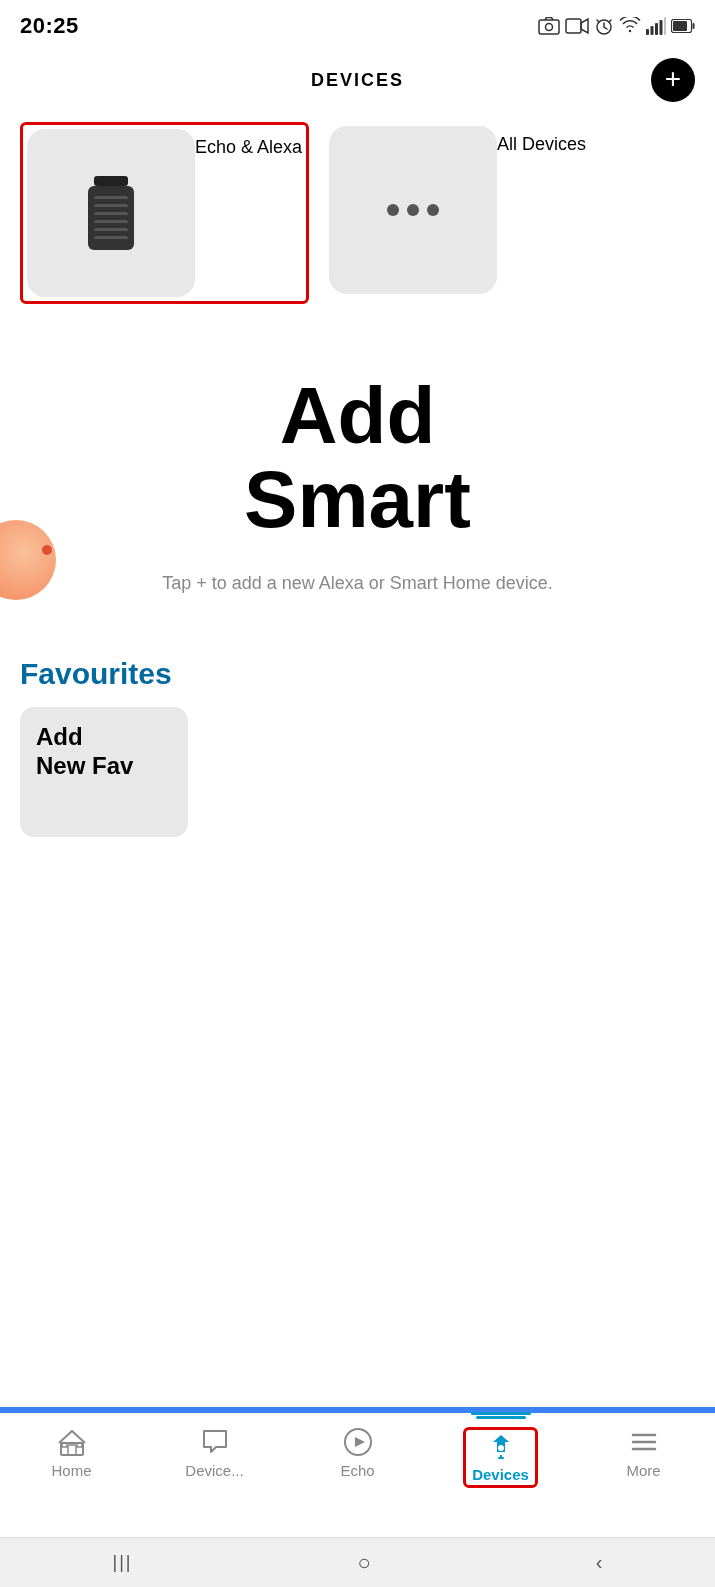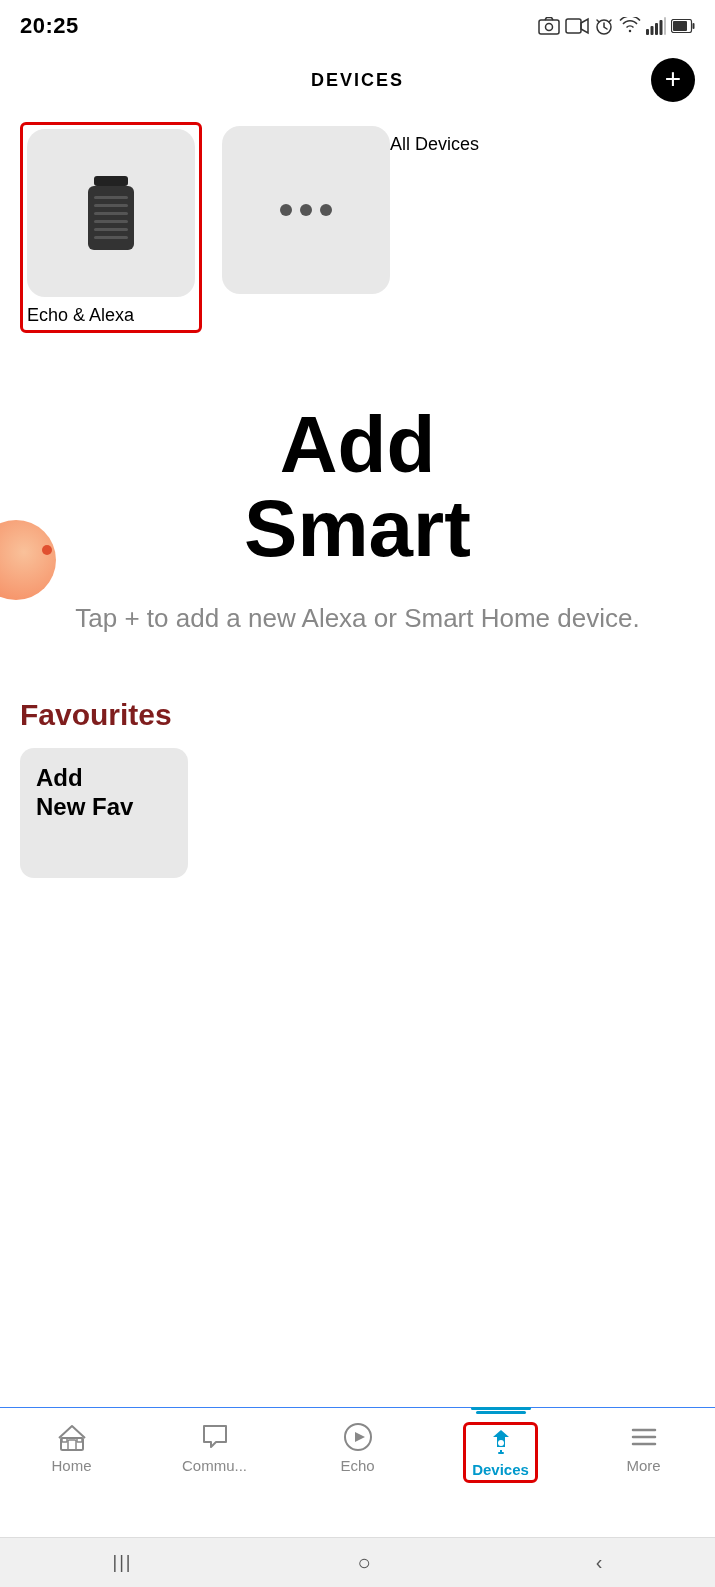--- a/index.html
+++ b/index.html
@@ -119,21 +119,21 @@
       margin-top: 20px;
     }
     .add-device-title {
       font-size: 80px;
       font-weight: 800;
       color: #000;
       line-height: 1.05;
       text-align: center;
     }
     .add-device-subtitle {
-      font-size: 26px;
+      font-size: 18px;
       color: #888;
       text-align: center;
       margin-top: 28px;
       line-height: 1.5;
     }
 
     
     .deco-circle {
       position: absolute;
       left: -24px;
@@ -154,21 +154,21 @@
     }
 
     
     .favourites-section {
       padding: 0 20px;
       margin-top: 60px;
     }
     .favourites-title {
       font-size: 30px;
       font-weight: 800;
-      color: #7f1d1d;
+      color: #0369a1;
       margin-bottom: 16px;
     }
     .fav-cards {
       display: flex;
       gap: 14px;
     }
     .fav-card {
       width: 168px;
       height: 130px;
       background: #e8e8e8;
@@ -186,21 +186,21 @@
     }
 
     
     .bottom-nav {
       position: absolute;
       bottom: 0;
       left: 0;
       right: 0;
       height: 130px;
       background: #fff;
-      border-top: 1px solid #3b82f6;
+      border-top: 6px solid #3b82f6;
       display: flex;
       align-items: flex-start;
       padding-top: 8px;
     }
     .nav-item {
       flex: 1;
       display: flex;
       flex-direction: column;
       align-items: center;
       gap: 5px;
@@ -295,21 +295,21 @@
 <div class="header">
   <span class="header-title">DEVICES</span>
   <div class="header-add-btn">
     <span>+</span>
   </div>
 </div>
 
 <div class="filter-cards">
 
   <div class="filter-card">
-    <div style="border: 3px solid #dd0000; border-radius: 6px; padding: 4px; display: inline-flex; flex-direction: column; align-items: flex-start;">
+    <div style="border: 3px solid #dd0000; border-radius: 6px; padding: 4px; display: inline-flex; flex-direction: row; align-items: flex-start;">
       <div class="filter-card-icon-box">
 
         <svg width="52" height="74" viewBox="0 0 52 74" fill="none">
           <rect x="9" y="0" width="34" height="10" rx="3" fill="#222"></rect>
           <rect x="3" y="10" width="46" height="64" rx="6" fill="#333"></rect>
           <rect x="9" y="20" width="34" height="3" rx="1.5" fill="#555"></rect>
           <rect x="9" y="28" width="34" height="3" rx="1.5" fill="#555"></rect>
           <rect x="9" y="36" width="34" height="3" rx="1.5" fill="#555"></rect>
           <rect x="9" y="44" width="34" height="3" rx="1.5" fill="#555"></rect>
           <rect x="9" y="52" width="34" height="3" rx="1.5" fill="#555"></rect>
@@ -364,21 +364,21 @@
       <rect x="5" y="16" width="5" height="4" rx="0.5" stroke="#888" stroke-width="1.5" fill="none"></rect>
       <rect x="20" y="16" width="5" height="4" rx="0.5" stroke="#888" stroke-width="1.5" fill="none"></rect>
     </svg>
     <span class="nav-label">Home</span>
   </div>
 
   <div class="nav-item">
     <svg class="nav-icon-svg" viewBox="0 0 30 30" fill="none">
       <path d="M4 4h22v16H16l-5 5V20H4V4z" stroke="#888" stroke-width="2" stroke-linejoin="round" fill="none"></path>
     </svg>
-    <span class="nav-label">Commu...</span>
+    <span class="nav-label">Device...</span>
   </div>
 
   <div class="nav-item">
     <svg class="nav-icon-svg" viewBox="0 0 30 30" fill="none">
       <circle cx="15" cy="15" r="13" stroke="#888" stroke-width="2" fill="none"></circle>
       <path d="M12 10l10 5-10 5V10z" fill="#888"></path>
     </svg>
     <span class="nav-label">Echo</span>
   </div>
 

